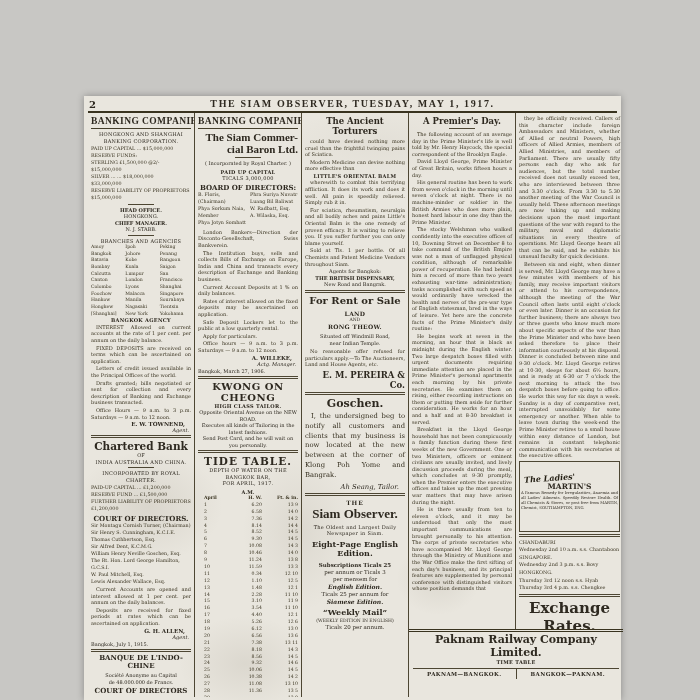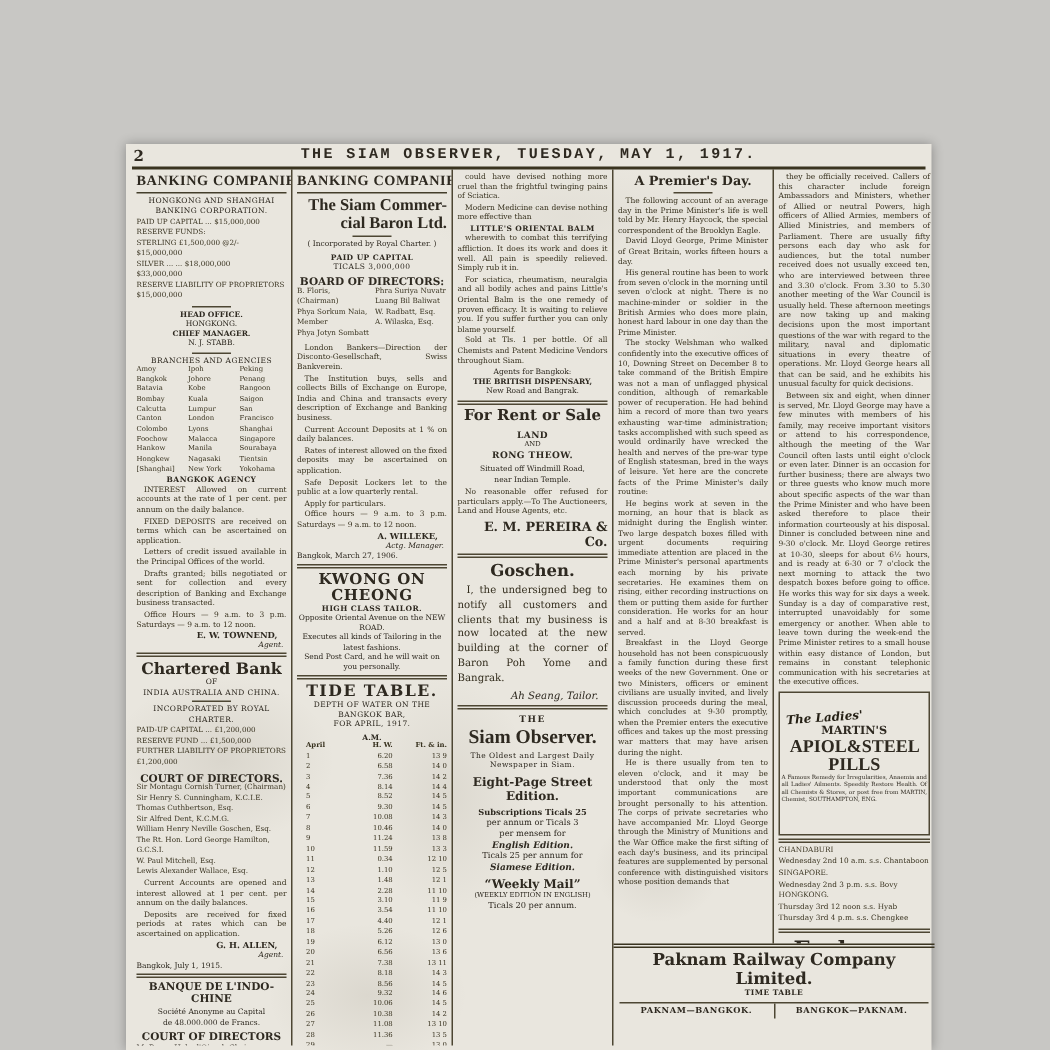--- a/index.html
+++ b/index.html
@@ -11,21 +11,21 @@
       radial-gradient(ellipse 120px 90px at 12% 68%, rgba(108,98,80,.12), transparent 62%),
       radial-gradient(ellipse 90px 130px at 40% 72%, rgba(108,98,80,.10), transparent 62%),
       radial-gradient(ellipse 140px 100px at 84% 24%, rgba(108,98,80,.07), transparent 60%),
       radial-gradient(ellipse 110px 80px at 30% 94%, rgba(108,98,80,.11), transparent 60%),
       radial-gradient(ellipse 70px 60px at 66% 80%, rgba(108,98,80,.10), transparent 60%),
       radial-gradient(ellipse 160px 60px at 55% 8%, rgba(108,98,80,.05), transparent 60%);
     box-shadow:0 0 7px rgba(0,0,0,.3);}
   .masthead{position:relative;height:15px;border-bottom:2px solid #39331f;}
   .pagenum{position:absolute;left:1px;top:1px;font-size:10px;font-weight:bold;}
   .mast-title{display:block;text-align:center;font-weight:bold;font-size:10px;letter-spacing:1.6px;
-    font-family:Liberation Mono, monospace;}
+    font-family:Liberation Serif, serif;}
   .cols{display:flex;height:584px;}
   .col{width:107px;min-width:107px;padding:2px 3px;border-right:1px solid #4d4633;overflow:hidden;}
   .right2{width:215px;display:flex;flex-direction:column;}
   .cols2{display:flex;height:516px;}
   .cols2 .col:last-child{border-right:none;}
   .paknam{border-top:3px double #39331f;padding:2px 4px;height:68px;overflow:hidden;}
 
   .h-banner{font-size:9.5px;font-weight:bold;text-align:center;letter-spacing:.4px;
     border-bottom:1px solid #443e2b;padding:1px 0 2px;margin-bottom:2px;
     font-family:"Liberation Serif",serif;white-space:nowrap;}
@@ -390,20 +390,21 @@
           <div class="t-row">
             <span class="cell">29</span>
             <span class="cell">—</span>
             <span class="cell">13 0</span>
           </div>
         </div>
 
     </div>
 
     <div class="col">
+      <div class="h-art">The Ancient Torturers</div>
       <div class="p">could have devised nothing more cruel than the frightful twinging pains of Sciatica.</div>
       <div class="p">Modern Medicine can devise nothing more effective than</div>
       <div class="tiny cen sc" style="font-weight:bold">LITTLE'S ORIENTAL BALM</div>
       <div class="p">wherewith to combat this terrifying affliction. It does its work and does it well. All pain is speedily relieved. Simply rub it in.</div>
       <div class="p">For sciatica, rheumatism, neuralgia and all bodily aches and pains Little's Oriental Balm is the one remedy of proven efficacy. It is waiting to relieve you. If you suffer further you can only blame yourself.</div>
       <div class="p">Sold at Tls. 1 per bottle. Of all Chemists and Patent Medicine Vendors throughout Siam.</div>
       <div class="tiny cen">Agents for Bangkok:</div>
       <div class="tiny cen" style="font-weight:bold">THE BRITISH DISPENSARY,</div>
       <div class="tiny cen">New Road and Bangrak.</div>
 
@@ -415,32 +416,32 @@
       <div class="tiny cen sc" style="font-weight:bold;font-size:6px">RONG THEOW.</div>
       <div class="gap2"></div>
       <div class="tiny cen">Situated off Windmill Road,</div>
       <div class="tiny cen">near Indian Temple.</div>
       <div class="gap2"></div>
       <div class="p">No reasonable offer refused for particulars apply.—To The Auctioneers, Land and House Agents, etc.</div>
       <div class="firm">E. M. PEREIRA &amp; Co.</div>
 
       <div class="dbl"></div>
       <div class="notice-title">Goschen.</div>
-      <div class="notice-body">I, the undersigned beg to notify all customers and clients that my business is now located at the new building at the corner of Baron Poh Yome and Bangrak.</div>
+      <div class="notice-body">I, the undersigned beg to notify all customers and clients that my business is now located at the new between at the corner of Klong Poh Yome and Bangrak.</div>
       <div class="gap2"></div>
       <div class="sig" style="font-size:6.8px;font-weight:normal;font-style:italic">Ah Seang, Tailor.</div>
 
       <div class="dbl"></div>
       <div class="obs-the">THE</div>
       <div class="obs-name">Siam Observer.</div>
       <div class="gap2"></div>
       <div class="tiny cen sc">The Oldest and Largest Daily</div>
       <div class="tiny cen sc">Newspaper in Siam.</div>
       <div class="gap3"></div>
-      <div class="h-med" style="font-size:8px">Eight-Page Street</div>
+      <div class="h-med" style="font-size:8px">Eight-Page English</div>
       <div class="h-med" style="font-size:8px">Edition.</div>
       <div class="gap3"></div>
       <div class="tiny cen" style="font-size:5.5px;font-weight:bold">Subscriptions Ticals 25</div>
       <div class="tiny cen" style="font-size:5.5px">per annum or Ticals 3</div>
       <div class="tiny cen" style="font-size:5.5px">per mensem for</div>
       <div class="tiny cen ital" style="font-size:6px;font-weight:bold">English Edition.</div>
       <div class="tiny cen" style="font-size:5.5px">Ticals 25 per annum for</div>
       <div class="tiny cen ital" style="font-size:6px;font-weight:bold">Siamese Edition.</div>
       <div class="gap2"></div>
       <div class="h-med" style="font-size:8px">“Weekly Mail”</div>
@@ -464,24 +465,20 @@
             </div>
         </div>
         <div class="col">
           <div>
               <div class="p">they be officially received. Callers of this character include foreign Ambassadors and Ministers, whether of Allied or neutral Powers, high officers of Allied Armies, members of Allied Ministries, and members of Parliament. There are usually fifty persons each day who ask for audiences, but the total number received does not usually exceed ten, who are interviewed between three and 3.30 o'clock. From 3.30 to 5.30 another meeting of the War Council is usually held. These afternoon meetings are now taking up and making decisions upon the most important questions of the war with regard to the military, naval and diplomatic situations in every theatre of operations. Mr. Lloyd George hears all that can be said, and he exhibits his unusual faculty for quick decisions.</div>
               <div class="p">Between six and eight, when dinner is served, Mr. Lloyd George may have a few minutes with members of his family, may receive important visitors or attend to his correspondence, although the meeting of the War Council often lasts until eight o'clock or even later. Dinner is an occasion for further business; there are always two or three guests who know much more about specific aspects of the war than the Prime Minister and who have been asked therefore to place their information courteously at his disposal. Dinner is concluded between nine and 9-30 o'clock. Mr. Lloyd George retires at 10-30, sleeps for about 6½ hours, and is ready at 6-30 or 7 o'clock the next morning to attack the two despatch boxes before going to office. He works this way for six days a week. Sunday is a day of comparative rest, interrupted unavoidably for some emergency or another. When able to leave town during the week-end the Prime Minister retires to a small house within easy distance of London, but remains in constant telephonic communication with his secretaries at the executive offices.</div>
             </div>
 
           <div class="martins">
             <div class="h-med" style="font-size:7.5px">MARTIN'S</div>
-            <div class="ad-big">
-              <span>APIOL&amp;STEEL</span>
-              <span>PILLS</span>
-            </div>
             <span class="overlay">The Ladies'</span>
             <div class="tiny" style="font-size:3.8px;text-align:justify">A Famous Remedy for Irregularities, Anaemia and all Ladies' Ailments. Speedily Restore Health. Of all Chemists &amp; Stores, or post free from MARTIN, Chemist, SOUTHAMPTON, ENG.</div>
           </div>
 
           <div class="dbl"></div>
           <div>
               <div class="m-line">CHANDABURI</div>
               <div class="m-line">Wednesday 2nd 10 a.m.   s.s. Chantaboon</div>
               <div class="m-line">SINGAPORE.</div>
               <div class="m-line">Wednesday 2nd 3 p.m.   s.s. Bovy</div>

